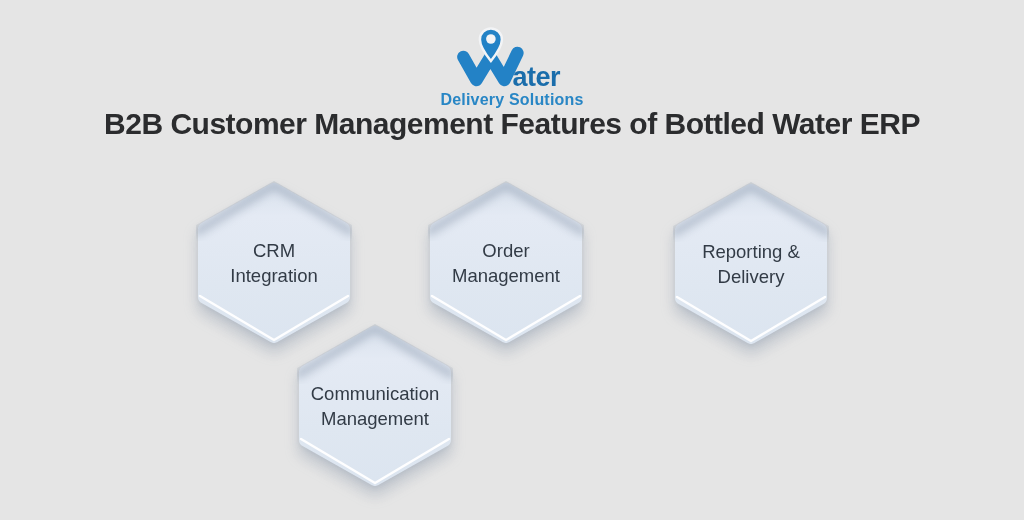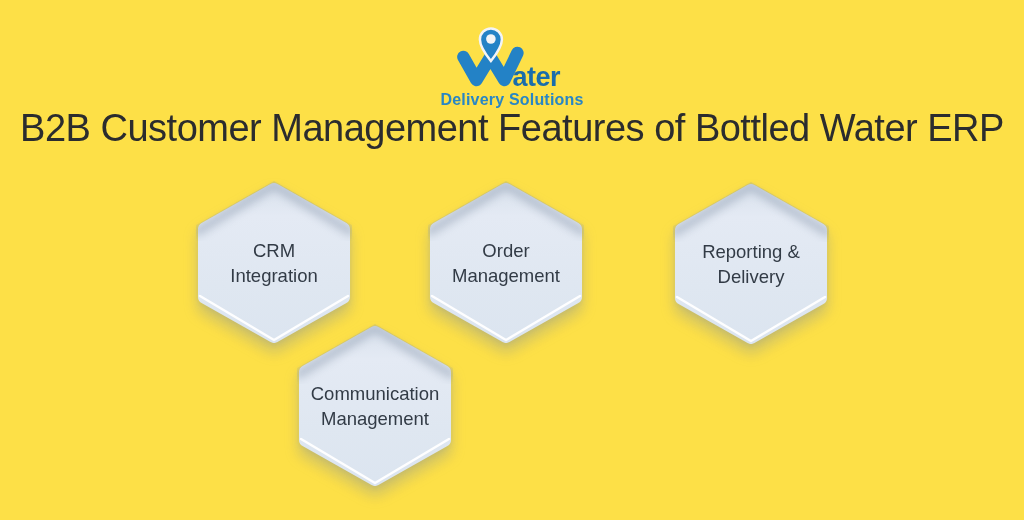--- a/index.html
+++ b/index.html
@@ -1,19 +1,19 @@
 <!DOCTYPE html>
 <html><head>
 <meta charset="utf-8">
 <style>
   html,body { margin:0; padding:0; }
   .canvas {
     position:relative;
     width:1024px; height:520px;
-    background:#fde047;
+    background:#e5e5e5;
     overflow:hidden;
     font-family:"Liberation Sans", sans-serif;
   }
 
   
   .logo {
     position:absolute; top:26px; left:50%;
     transform:translateX(-50%);
     display:flex; flex-direction:column; align-items:center;
   }
@@ -24,21 +24,21 @@
   .logo-ater { fill:#1a6dab; font-family:"Liberation Sans",sans-serif; font-weight:700; font-size:27px; letter-spacing:-0.5px; }
   .logo-tagline {
     margin-top:1px;
     font-size:16px; font-weight:700; color:#2886c5; letter-spacing:0.2px;
   }
 
   
   .title {
     position:absolute; top:107px; left:0; width:1024px;
     text-align:center;
-    font-size:38px; font-weight:400; letter-spacing:-0.5px;
+    font-size:30px; font-weight:700; letter-spacing:-0.5px;
     color:#2b2c2e;
   }
 
   
   .hex {
     position:absolute; width:168px; height:168px;
   }
   .hex.row1 { z-index:2; }
   .hex.row2 { z-index:1; }
   .hex-svg {

